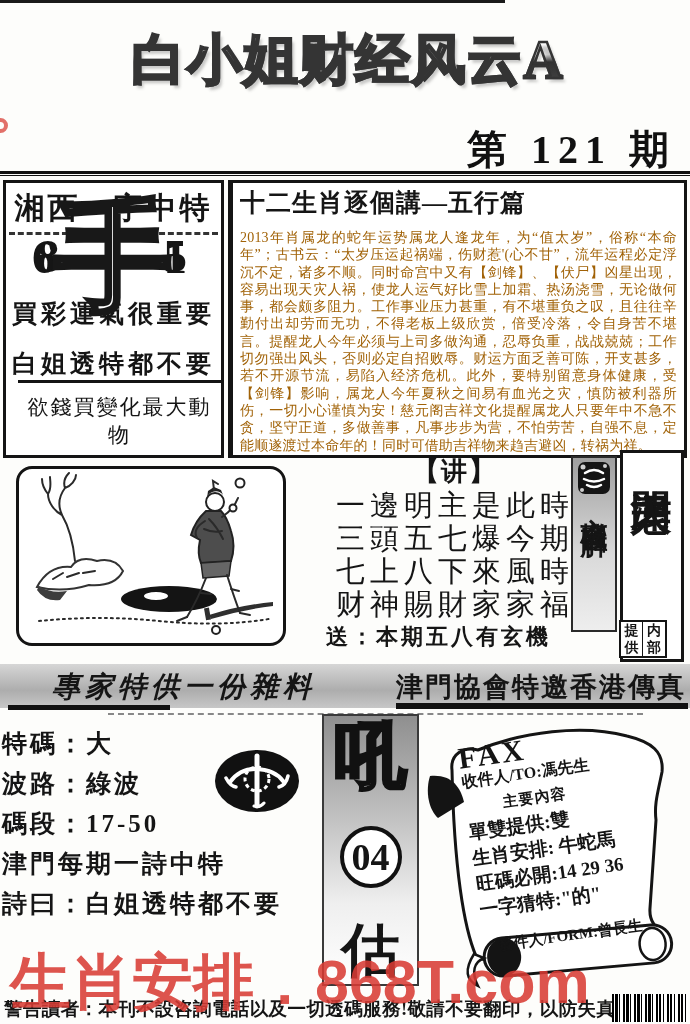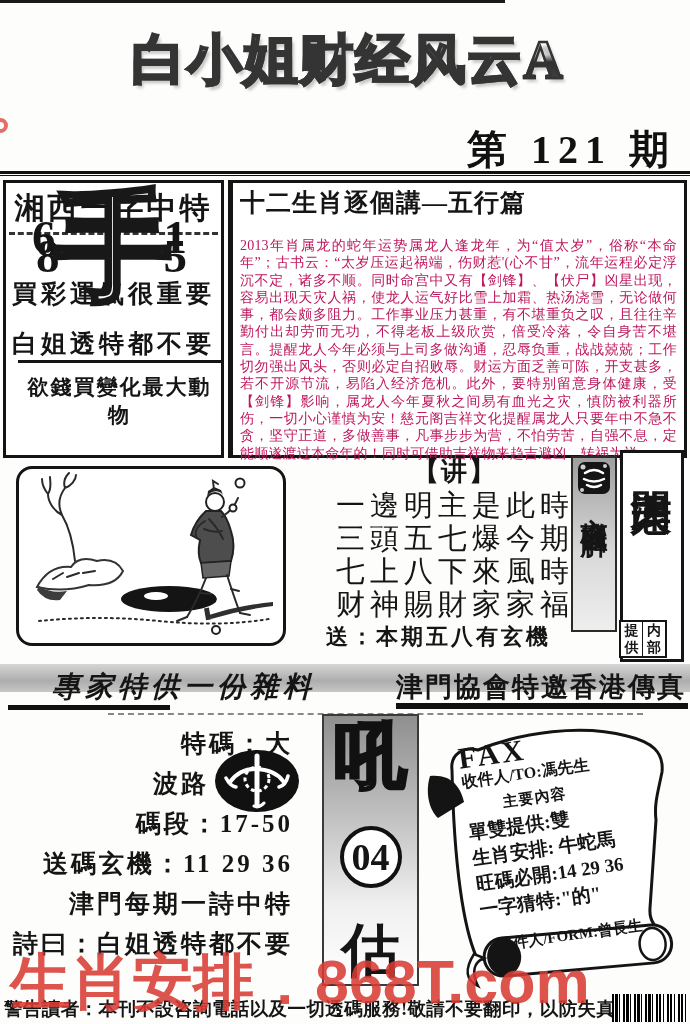--- a/index.html
+++ b/index.html
@@ -29,28 +29,28 @@
   .left-header { text-align:center; font-size:30px; font-weight:bold; letter-spacing:3px; padding:5px 0 3px; }
   .dash-rule { border-top:3px dashed #333; margin:0 3px; }
   .number-grid { position:relative; height:120px; }
   .num { position:absolute; font-size:47px; font-weight:bold; font-family:"Liberation Serif",serif; }
   .num-tl { top:-6px; left:30px; } .num-tr { top:-6px; right:34px; }
   .num-bl { bottom:-4px; left:26px; } .num-br { bottom:-4px; right:34px; }
   .big-char { position:absolute; top:50%; left:50%; transform:translate(-50%,-50%);
     font-size:118px; font-weight:bold; color:#fff; -webkit-text-stroke:4px #181818; line-height:1; }
   .slogan { text-align:center; font-size:25px; font-weight:bold; letter-spacing:4px; line-height:1.32; margin-top:17px; }
   .left-footer { margin-top:auto; border-top:3px solid #141414; text-align:center;
-    font-size:21px; font-weight:bold; letter-spacing:2px; padding:10px 0 26px;margin-left:12px; }
+    font-size:21px; font-weight:normal; letter-spacing:2px; padding:10px 0 6px;margin-left:12px; }
 
   .zodiac-box { flex:1; border:3px solid #141414; border-left:5px solid #141414;
                 padding:3px 7px 2px 7px; background:#fff; }
-  .zodiac-header { display:flex; justify-content:space-between; align-items:baseline; margin-bottom:18px;gap:40px; }
+  .zodiac-header { display:flex; justify-content:space-between; align-items:baseline; margin-bottom:10px;gap:40px; }
   .zh-left { font-size:25px; font-weight:bold; letter-spacing:1px; }
   .zh-right { font-size:29px; font-weight:bold; font-style:italic; letter-spacing:3px; padding-right:8px; }
-  .zodiac-body { font-size:14px; line-height:17.3px; text-align:justify; letter-spacing:.2px; color:#be185d; }
+  .zodiac-body { font-size:14px; line-height:17.3px; text-align:justify; letter-spacing:.2px; color:#a16207; }
 
   
   .mid-row { position:absolute; top:458px; left:0; width:690px; height:206px; }
   .picture-box { position:absolute; left:16px; top:8px; width:270px; height:180px;
     border:3px solid #141414; border-radius:16px; background:#fff; overflow:hidden; }
   .verse { position:absolute; left:332px; top:-4px; width:246px; text-align:center; }
   .verse-title { font-size:26px; font-weight:bold; letter-spacing:2px; }
   .verse-line { font-size:29px; line-height:33px; letter-spacing:5px; white-space:nowrap; }
   .verse-gift { position:absolute; left:326px; top:164px; width:260px; font-size:22px;
     font-weight:bold; letter-spacing:3px; white-space:nowrap; }
@@ -62,32 +62,32 @@
   .mystery-label { font-size:27px; letter-spacing:5px; }
   .strip-elder { position:absolute; left:620px; top:-8px; width:64px; height:212px;
     border:3px solid #141414; background:#fff; display:flex; justify-content:center; }
   .elder-label { font-size:41px; letter-spacing:2px; padding-top:4px; }
   .provide-box { position:absolute; bottom:1px; left:-4px; width:48px; border:2px solid #141414;
     background:#fff; display:grid; grid-template-columns:1fr 1fr; }
   .provide-box span { font-size:14px; font-weight:bold; text-align:center; line-height:17px; }
   .provide-box span:nth-child(odd){ border-right:1px solid #141414; }
 
   
-  .banner { position:absolute; top:664px; left:0; width:690px; height:28px;
+  .banner { position:absolute; top:664px; left:0; width:690px; height:44px;
     background:linear-gradient(180deg,#d6d6d6,#adadad 60%,#c7c7c7); }
   .banner-left { position:absolute; left:52px; top:4px; font-size:28px; font-weight:bold;
     letter-spacing:5px; font-style:italic; }
   .banner-right { position:absolute; left:396px; top:5px; font-size:27px; font-weight:bold; letter-spacing:2px; }
   .under-left { position:absolute; top:705px; left:8px; width:162px; border-top:5px solid #111; }
   .under-right { position:absolute; top:703px; left:396px; width:292px; border-top:6px solid #111; }
 
   
   .bottom { position:absolute; top:712px; left:0; width:690px; height:280px; }
   .dash-top { position:absolute; top:1px; left:108px; width:535px; border-top:2px dashed #888; }
-  .tips { position:absolute; left:13px; top:12px;text-align:right; }
+  .tips { position:absolute; left:2px; top:12px; }
   .tip-line { font-size:25px; font-weight:bold; letter-spacing:3px; line-height:40px; white-space:nowrap; }
   .oval-logo { position:absolute; left:214px; top:36px; width:86px; height:66px; }
   .mid-strip { position:absolute; left:322px; top:2px; width:97px; height:272px;
     border:2px solid #3a3a3a; padding:4px 0;
     background:linear-gradient(180deg,#8f8f8f 0%,#bdbdbd 35%,#efefef 70%,#fff 100%);
     display:flex; flex-direction:column; align-items:center; justify-content:space-between; }
   .roar-char { font-size:72px; font-weight:bold; line-height:1; color:#fff; -webkit-text-stroke:3px #111; }
   .guess-char { font-size:58px; font-weight:bold; line-height:1; color:#151515; }
   .circle-num { width:62px; height:62px; border:4px solid #111; border-radius:50%; background:#fff;
     display:flex; align-items:center; justify-content:center; font-size:38px; font-weight:bold; }
@@ -217,21 +217,20 @@
   <div class="under-left"></div>
   <div class="under-right"></div>
 
   <div class="bottom">
     <div class="dash-top"></div>
 
     <div class="tips">
       <div class="tip-line">特碼：大</div>
       <div class="tip-line">波路：綠波</div>
       <div class="tip-line">碼段：17-50</div>
-      <div class="tip-line">送碼玄機：11 29 36</div>
       <div class="tip-line">津門每期一詩中特</div>
       <div class="tip-line">詩曰：白姐透特都不要</div>
     </div>
 
     <svg class="oval-logo" viewBox="0 0 86 66">
       <ellipse cx="43" cy="33" rx="42" ry="31" fill="#111"></ellipse>
       <path d="M43,8 L43,58" stroke="#fff" stroke-width="5" stroke-linecap="round"></path>
       <path d="M16,34 q10,-14 27,-13 q18,1 26,12" stroke="#fff" stroke-width="4" fill="none" stroke-linecap="round"></path>
       <circle cx="43" cy="31" r="12" stroke="#fff" stroke-width="3" fill="none" stroke-dasharray="4 3"></circle>
       <path d="M12,30 q4,8 10,9 M74,28 q-2,9 -9,11" stroke="#fff" stroke-width="3.5" fill="none" stroke-linecap="round"></path>

